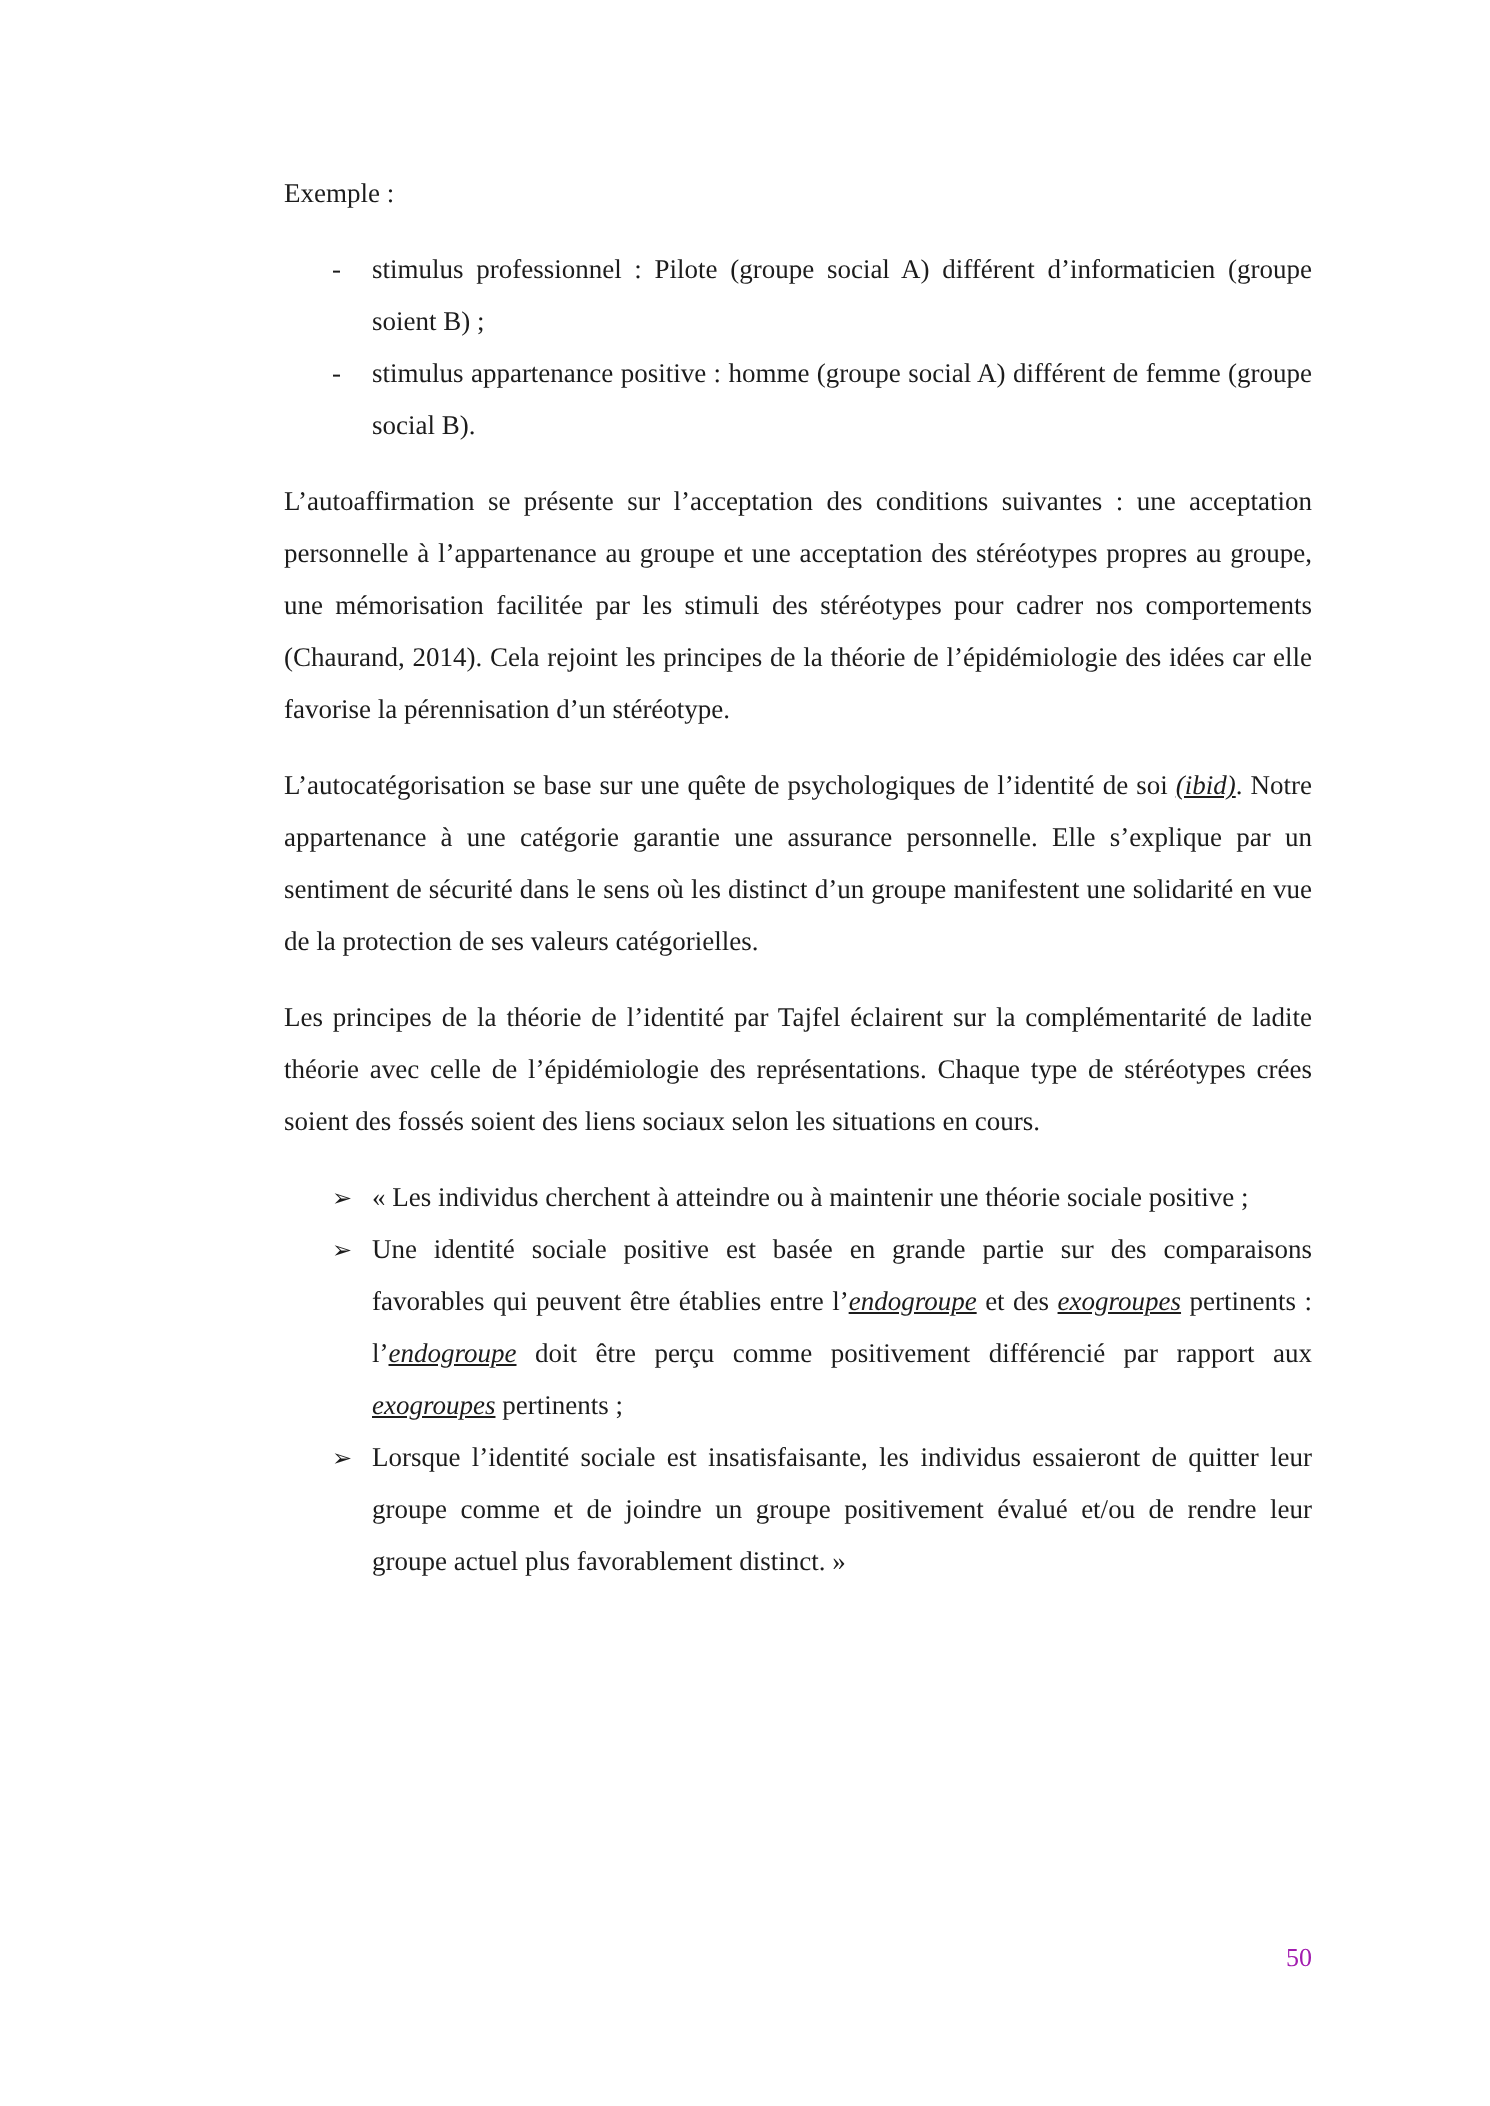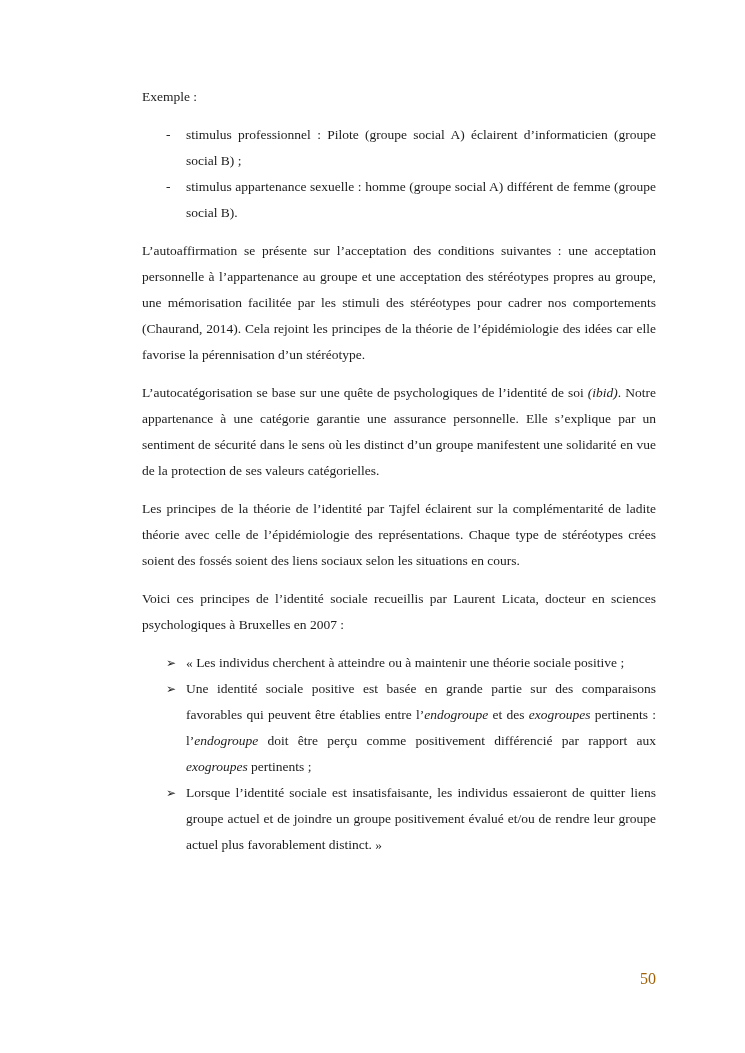--- a/index.html
+++ b/index.html
@@ -50,68 +50,68 @@
   }
   .li .marker.arrow-glyph {
     font-size: 12px;
   }
   .li .li-text {
     flex: 1;
     text-align: justify;
   }
   em {
     font-style: italic;
+    text-decoration: underline;
   }
   .page-number {
     position: absolute;
     right: 89px;
     top: 971px;
-    font-size: 16px;
+    font-size: 13px;
     line-height: 16px;
-    color: #a16207;
+    color: #a21caf;
   }
 </style>
 </head>
 <body>
 
 <div class="page">
   <div class="content">
 
     <p class="para no-justify">Exemple :</p>
 
     <div class="blocklist">
       <div class="li">
         <span class="marker">-</span>
-        <span class="li-text">stimulus professionnel : Pilote (groupe social A) éclairent d’informaticien (groupe social B) ;</span>
+        <span class="li-text">stimulus professionnel : Pilote (groupe social A) différent d’informaticien (groupe soient B) ;</span>
       </div>
       <div class="li">
         <span class="marker">-</span>
-        <span class="li-text">stimulus appartenance sexuelle : homme (groupe social A) différent de femme (groupe social B).</span>
+        <span class="li-text">stimulus appartenance positive : homme (groupe social A) différent de femme (groupe social B).</span>
       </div>
     </div>
 
     <p class="para">L’autoaffirmation se présente sur l’acceptation des conditions suivantes : une acceptation personnelle à l’appartenance au groupe et une acceptation des stéréotypes propres au groupe, une mémorisation facilitée par les stimuli des stéréotypes pour cadrer nos comportements (Chaurand, 2014). Cela rejoint les principes de la théorie de l’épidémiologie des idées car elle favorise la pérennisation d’un stéréotype.</p>
 
     <p class="para"><span>L’autocatégorisation se base sur une quête de psychologiques de l’identité de soi </span><em>(ibid)</em><span>. Notre appartenance à une catégorie garantie une assurance personnelle. Elle s’explique par un sentiment de sécurité dans le sens où les distinct d’un groupe manifestent une solidarité en vue de la protection de ses valeurs catégorielles.</span></p>
 
     <p class="para">Les principes de la théorie de l’identité par Tajfel éclairent sur la complémentarité de ladite théorie avec celle de l’épidémiologie des représentations. Chaque type de stéréotypes crées soient des fossés soient des liens sociaux selon les situations en cours.</p>
 
-    <p class="para">Voici ces principes de l’identité sociale recueillis par Laurent Licata, docteur en sciences psychologiques à Bruxelles en 2007 :</p>
 
     <div class="blocklist arrow">
       <div class="li">
         <span class="marker arrow-glyph">➢</span>
         <span class="li-text">« Les individus cherchent à atteindre ou à maintenir une théorie sociale positive ;</span>
       </div>
       <div class="li">
         <span class="marker arrow-glyph">➢</span>
         <span class="li-text"><span>Une identité sociale positive est basée en grande partie sur des comparaisons favorables qui peuvent être établies entre l’</span><em>endogroupe</em><span> et des </span><em>exogroupes</em><span> pertinents : l’</span><em>endogroupe</em><span> doit être perçu comme positivement différencié par rapport aux </span><em>exogroupes</em><span> pertinents ;</span></span>
       </div>
       <div class="li">
         <span class="marker arrow-glyph">➢</span>
-        <span class="li-text">Lorsque l’identité sociale est insatisfaisante, les individus essaieront de quitter liens groupe actuel et de joindre un groupe positivement évalué et/ou de rendre leur groupe actuel plus favorablement distinct. »</span>
+        <span class="li-text">Lorsque l’identité sociale est insatisfaisante, les individus essaieront de quitter leur groupe comme et de joindre un groupe positivement évalué et/ou de rendre leur groupe actuel plus favorablement distinct. »</span>
       </div>
     </div>
 
   </div>
 
   <div class="page-number">50</div>
 </div>
 
 </body></html>

